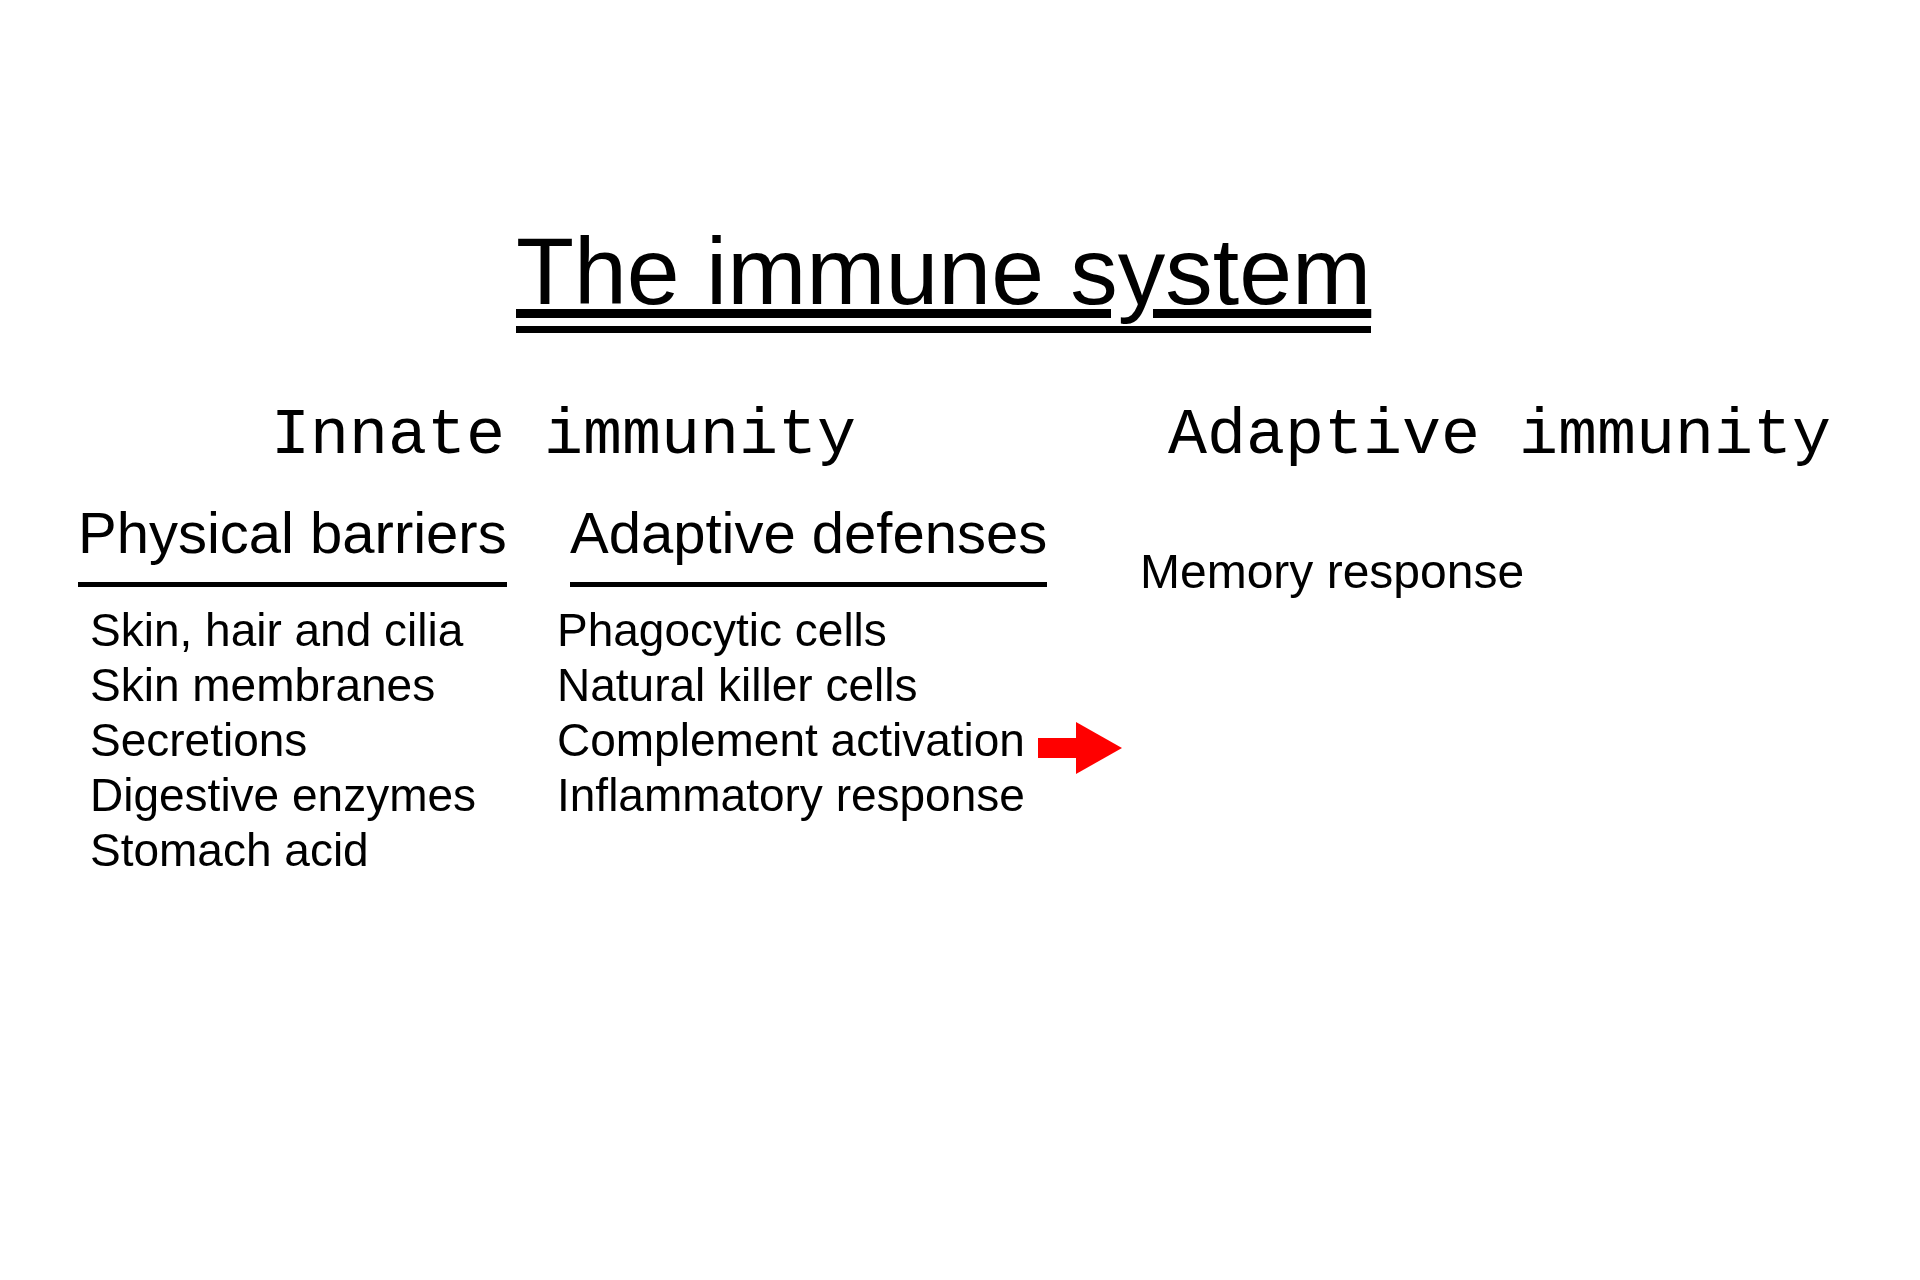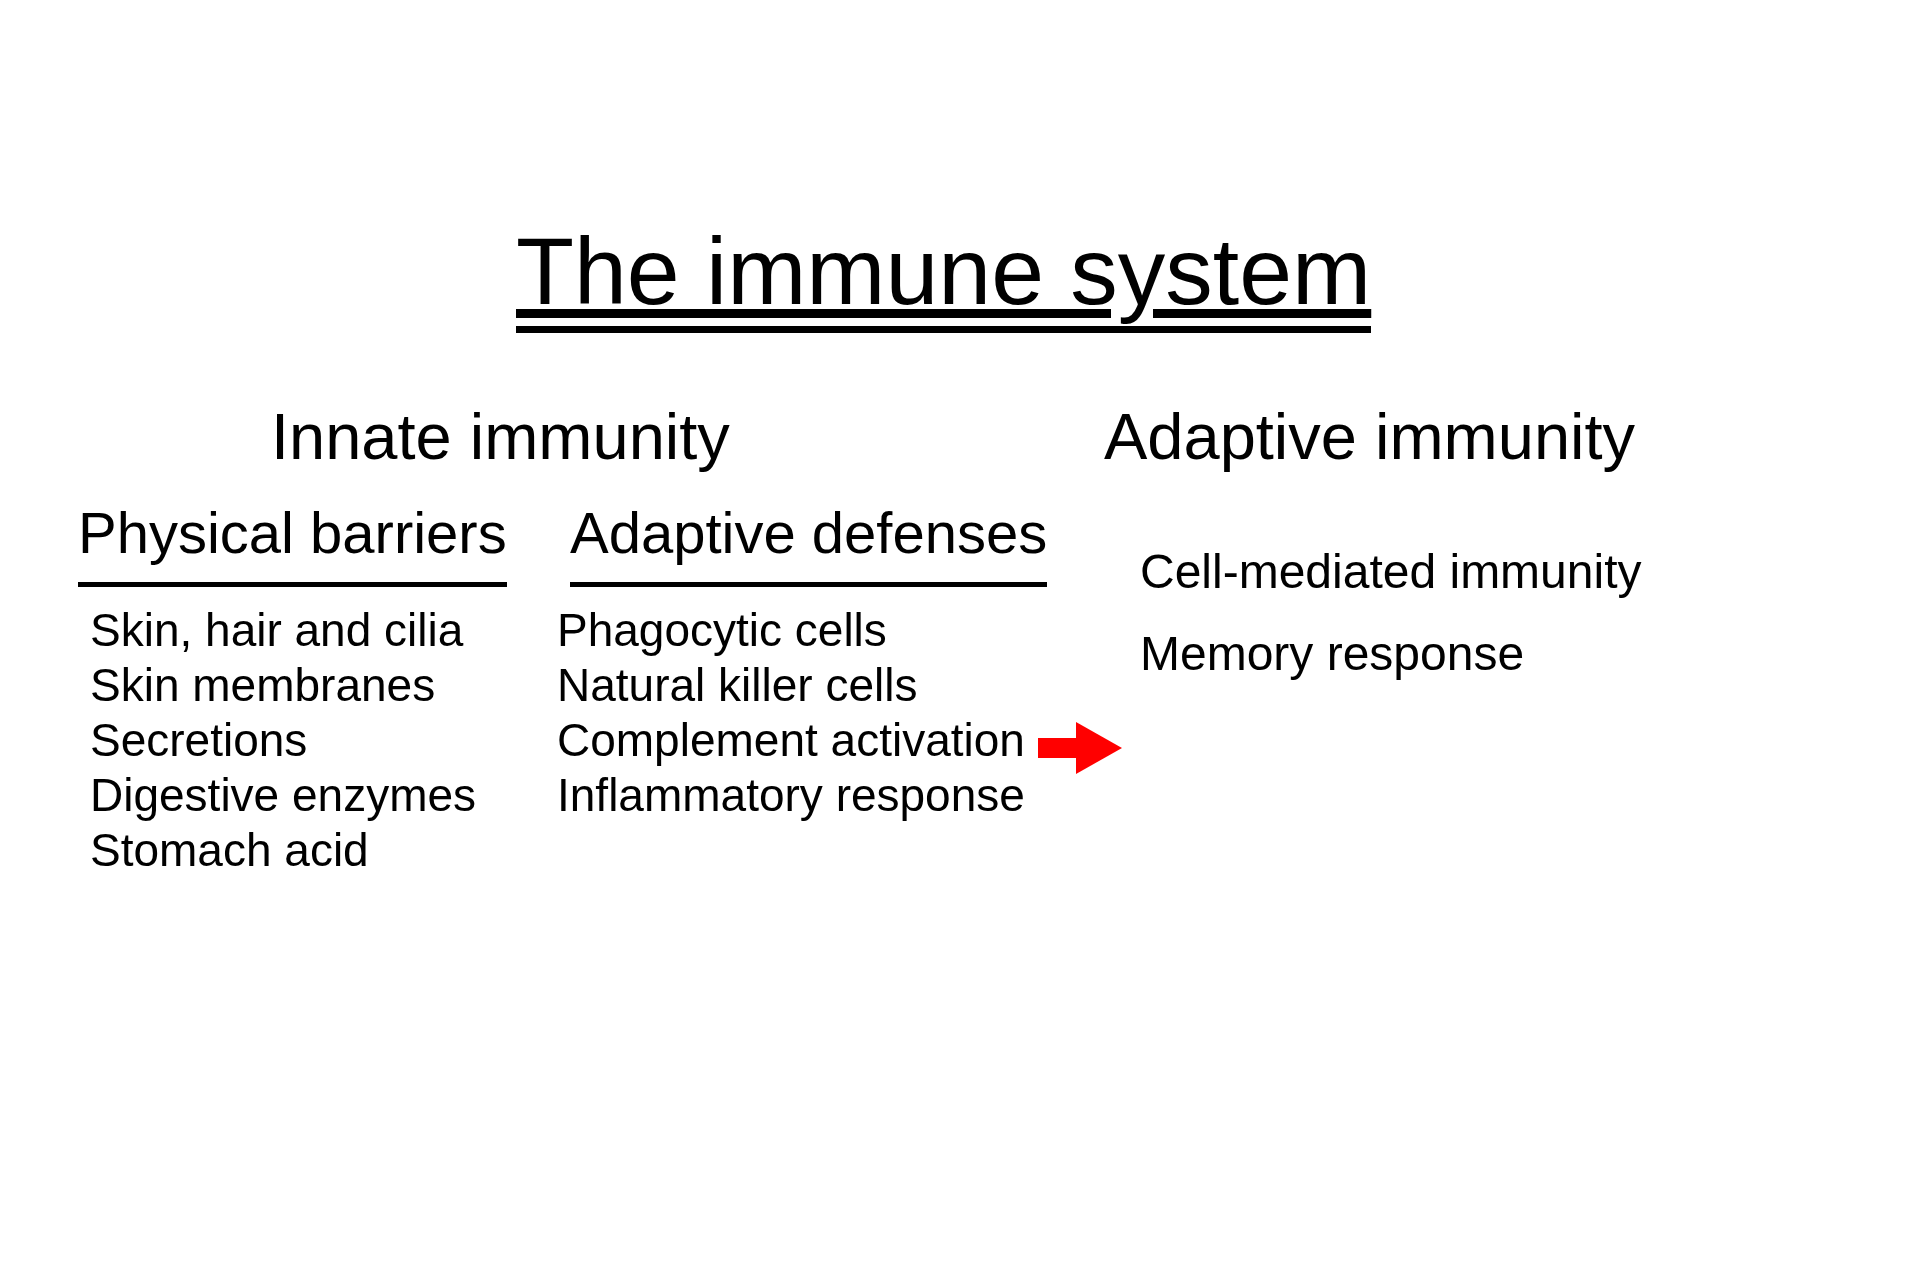--- a/index.html
+++ b/index.html
@@ -27,23 +27,24 @@
     border-bottom: 7px solid #000000;
     padding-bottom: 7px;
     text-decoration: underline;
   }
 
   
   .section-heading {
     font-size: 65px;
     line-height: 1;
     white-space: nowrap;
+    font-family: Liberation Mono, monospace;
   }
   .innate-heading   { left: 271px;  top: 404px; }
-  .adaptive-heading { left: 1104px; top: 404px; }
+  .adaptive-heading { left: 1168px; top: 404px; }
 
   
   .sub-heading {
     font-size: 58px;
     line-height: 1;
     white-space: nowrap;
     border-bottom: 5px solid #000000;
     padding-bottom: 20px;
     top: 504px;
   }
@@ -103,21 +104,20 @@
 </div>
 
 <div class="abs plain-list internal-list">
   <div>Phagocytic cells</div>
   <div>Natural killer cells</div>
   <div>Complement activation</div>
   <div>Inflammatory response</div>
 </div>
 
 <div class="abs adaptive-list">
-  <div class="adaptive-item">Cell-mediated immunity</div>
   <div class="adaptive-item">Memory response</div>
 </div>
 
 <div class="abs arrow-wrap">
   <svg width="84" height="52" viewBox="0 0 84 52" xmlns="http://www.w3.org/2000/svg" aria-hidden="true">
     <rect x="0" y="16" width="42" height="20" fill="#ff0000"></rect>
     <polygon points="38,0 84,26 38,52" fill="#ff0000"></polygon>
   </svg>
 </div>
 

